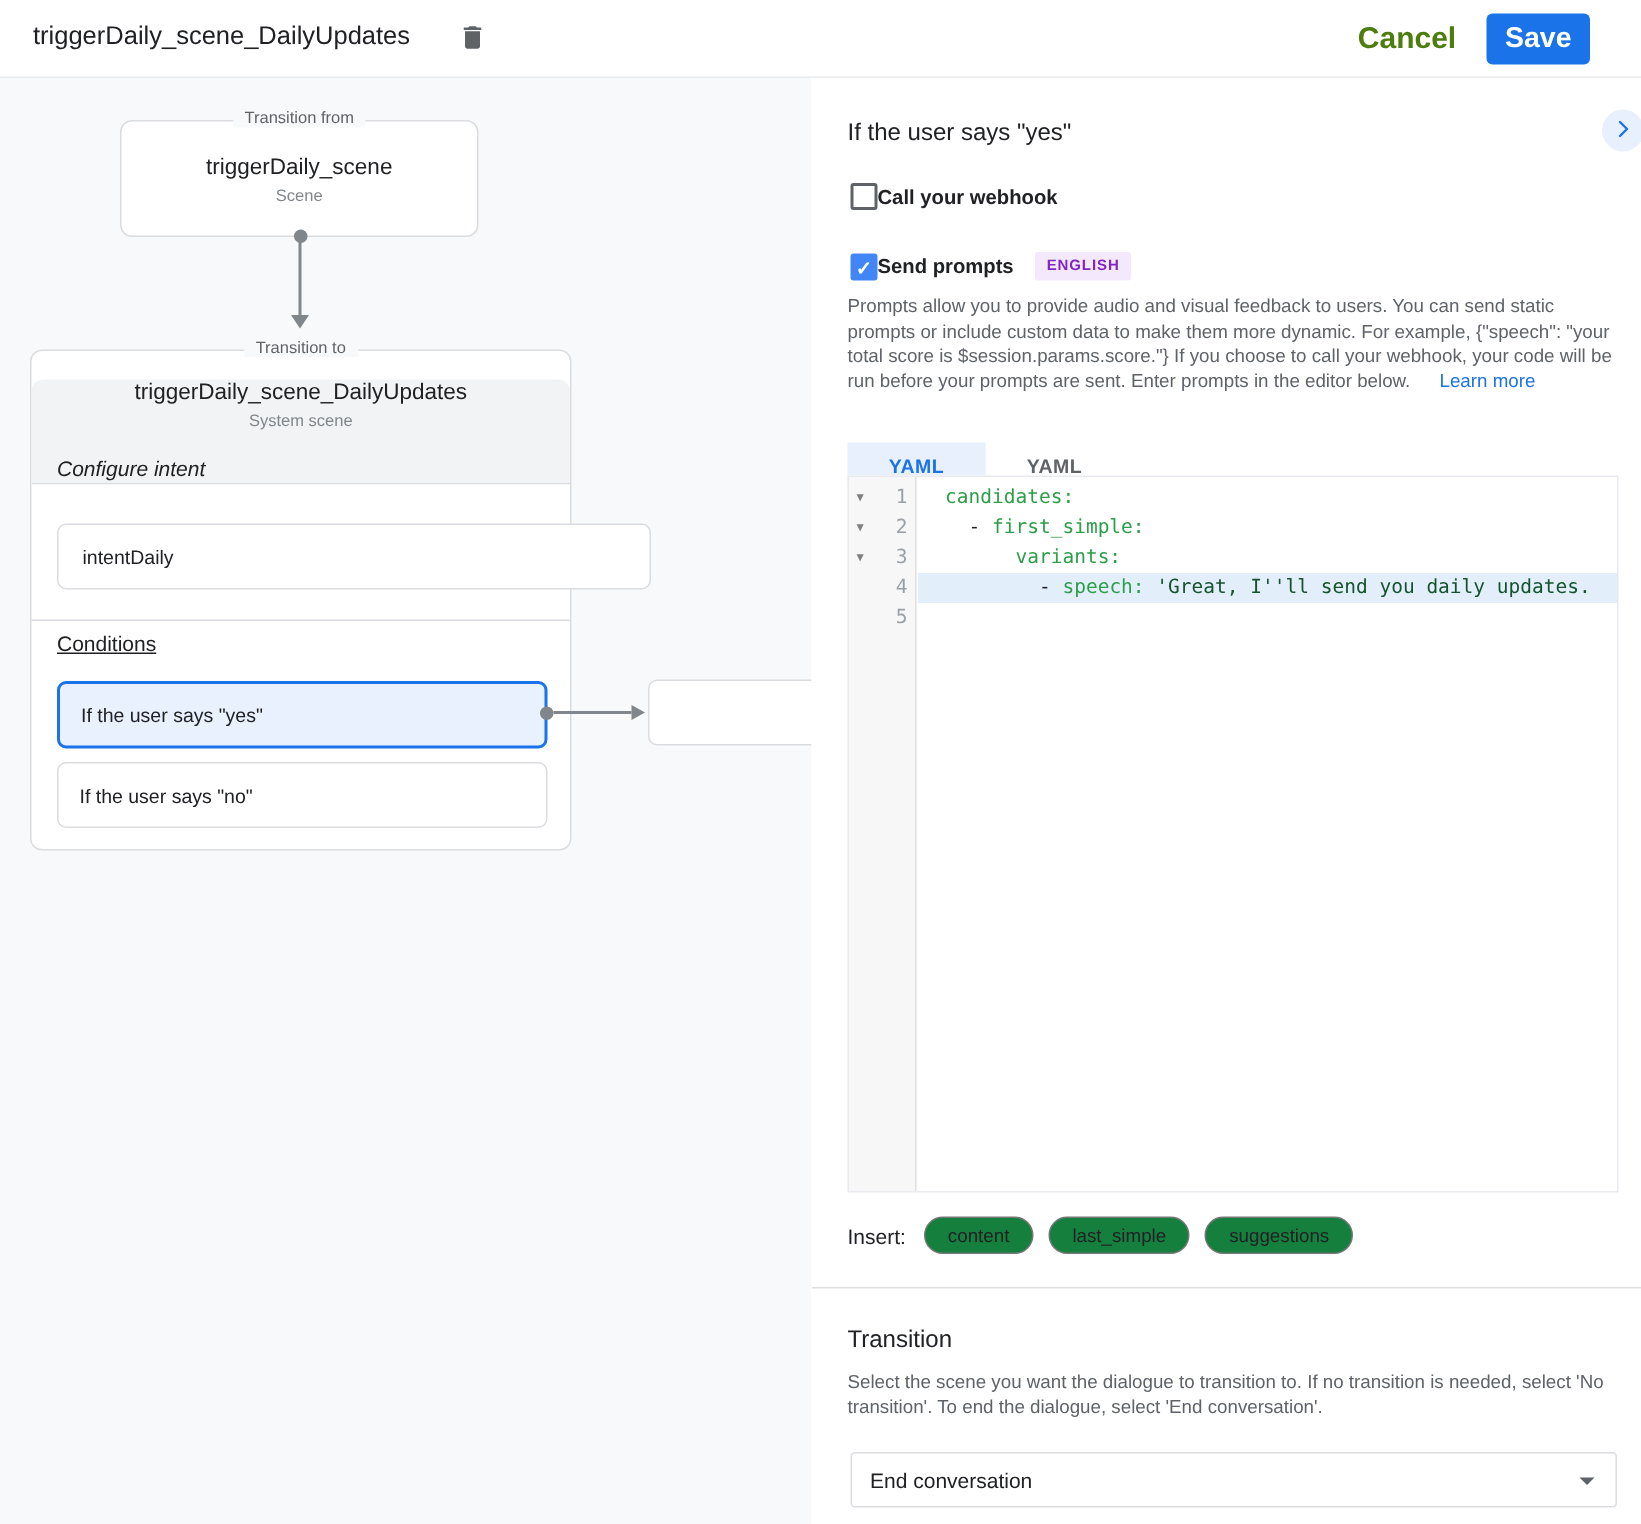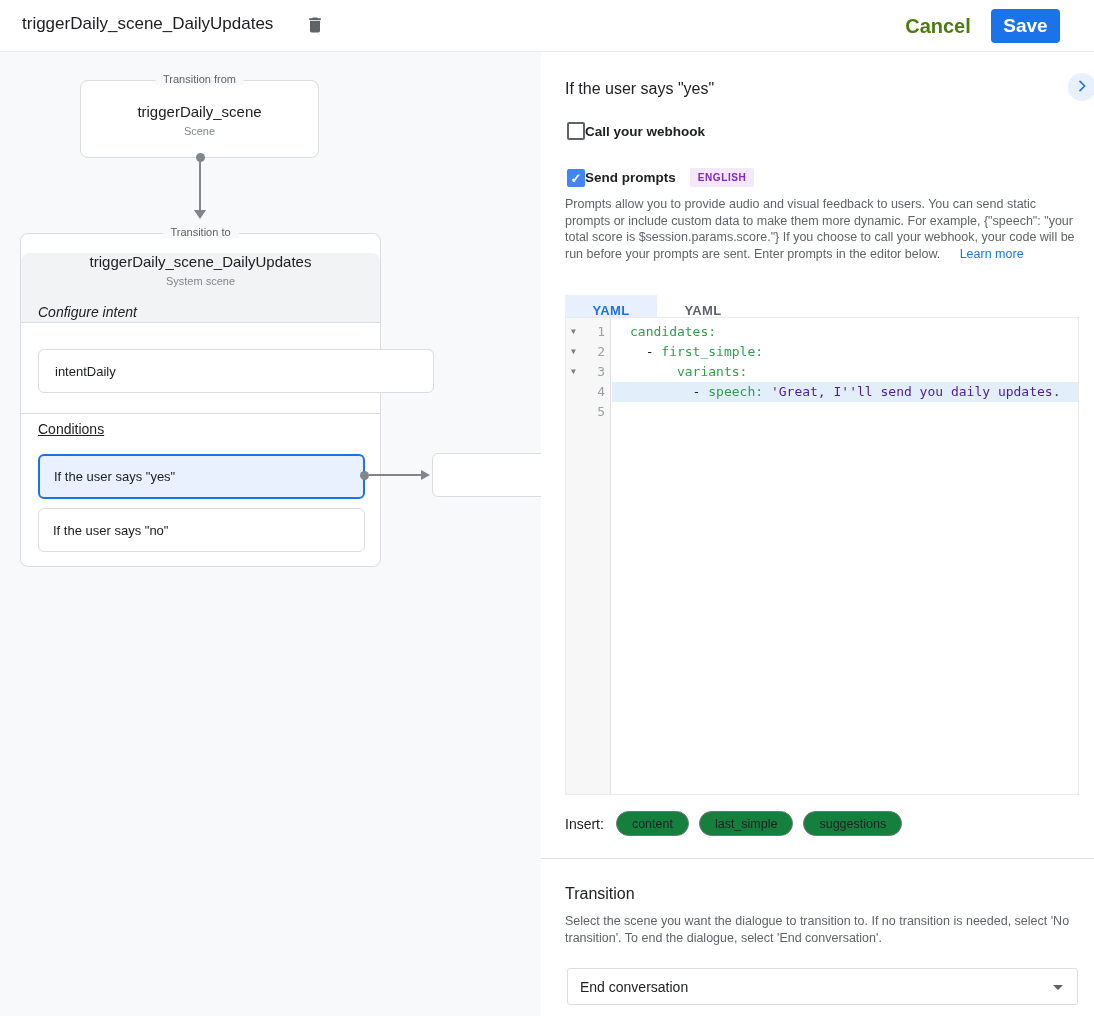--- a/index.html
+++ b/index.html
@@ -82,21 +82,21 @@
   .gutter-bg { position:absolute; left:0; top:0; bottom:0; width:45px; background:#f7f7f7;
                border-right:1px solid #e0e0e0; }
   .code-rows { position:absolute; left:0; top:4px; right:0; }
   .crow { display:flex; height:20px; line-height:20px; }
   .gut { width:46px; flex:none; display:flex; }
   .fold { width:16px; padding-left:5px; font-size:8px; color:#808080; cursor:pointer; }
   .num { margin-left:auto; padding-right:7px; color:#9aa0a6; }
   .codeline { flex:1; white-space:pre; padding-left:18px; color:#202124; overflow:hidden; }
   .codeline.hl { background:#e3eefb; }
   .tok-key { color:#2d9e49; }
-  .tok-str { color:#4c1d95; }
+  .tok-str { color:#14532d; }
 
   
   .insert-row { position:absolute; left:24px; top:759px; display:flex; align-items:center; }
   .insert-label { font-size:14px; color:#202124; margin-right:12px; }
   .chip { height:25px; border:1px solid #747775; border-radius:13px; background:#15803d; padding:0 15px;
           margin-right:10px; font-size:12.5px; color:#202124; cursor:pointer;
           font-family:"Liberation Sans", sans-serif; }
 
   
   .panel-divider { position:absolute; left:0; top:806px; width:553px; height:1px; background:#e0e0e0; }

